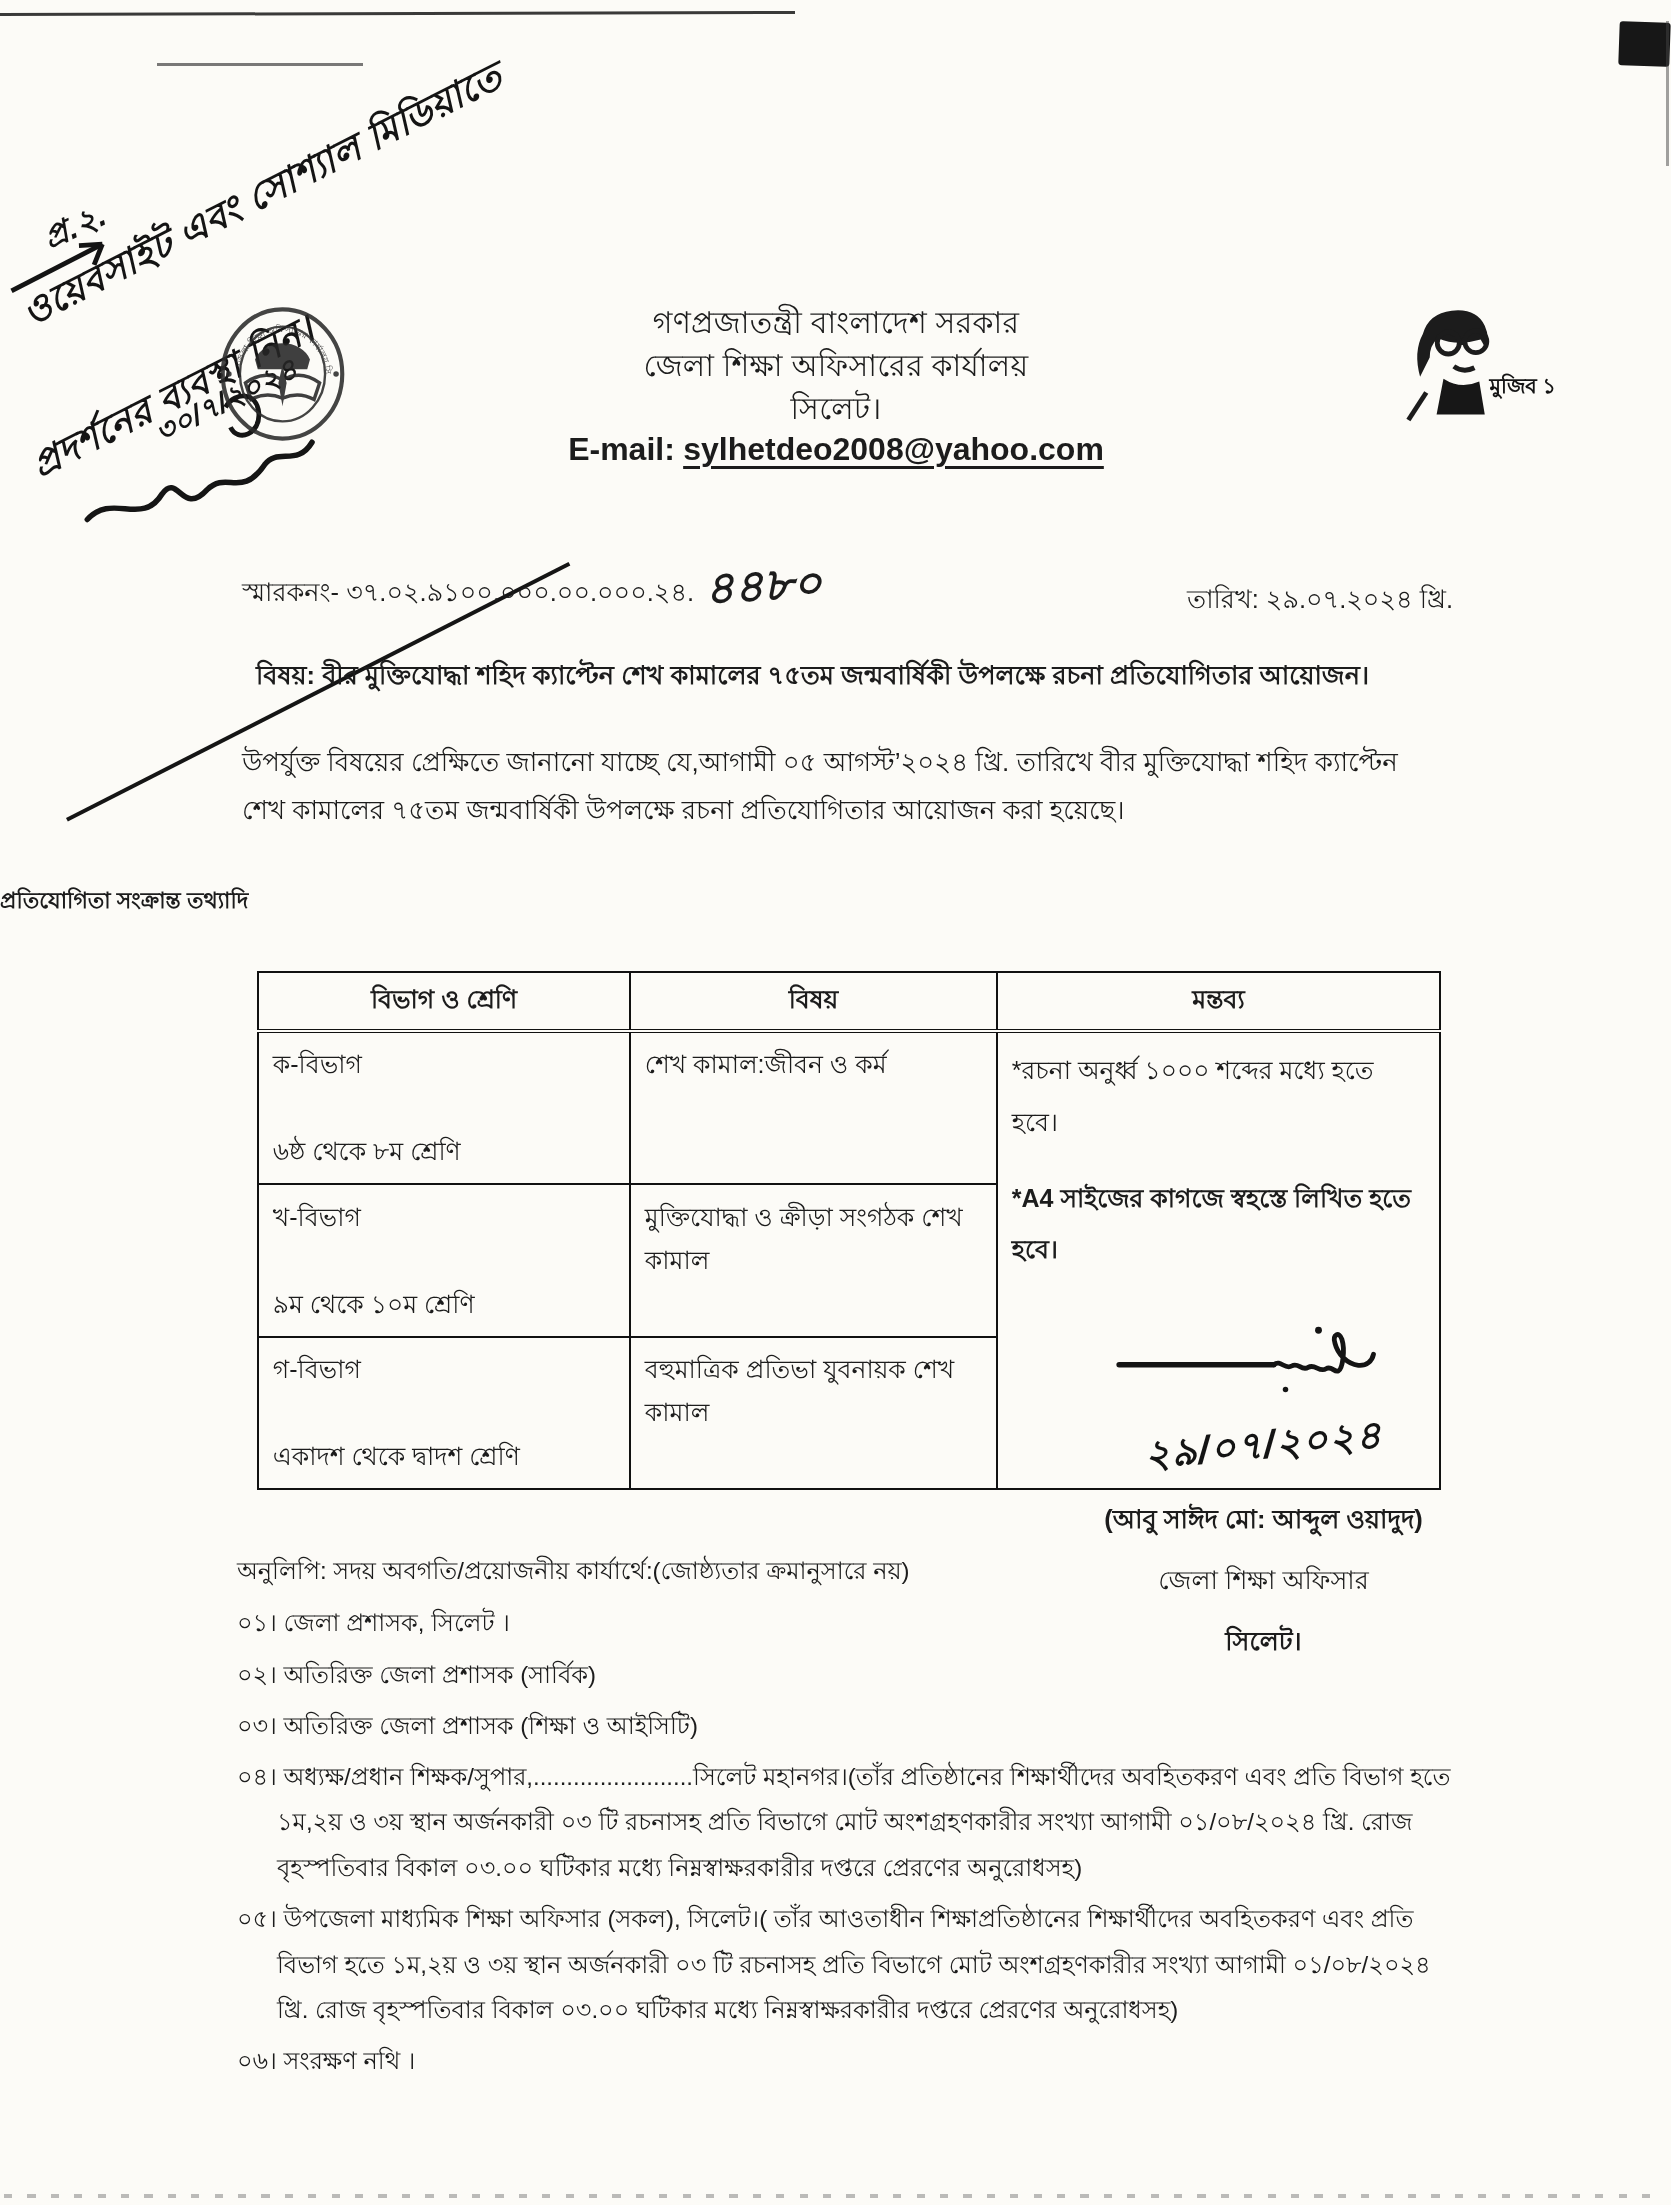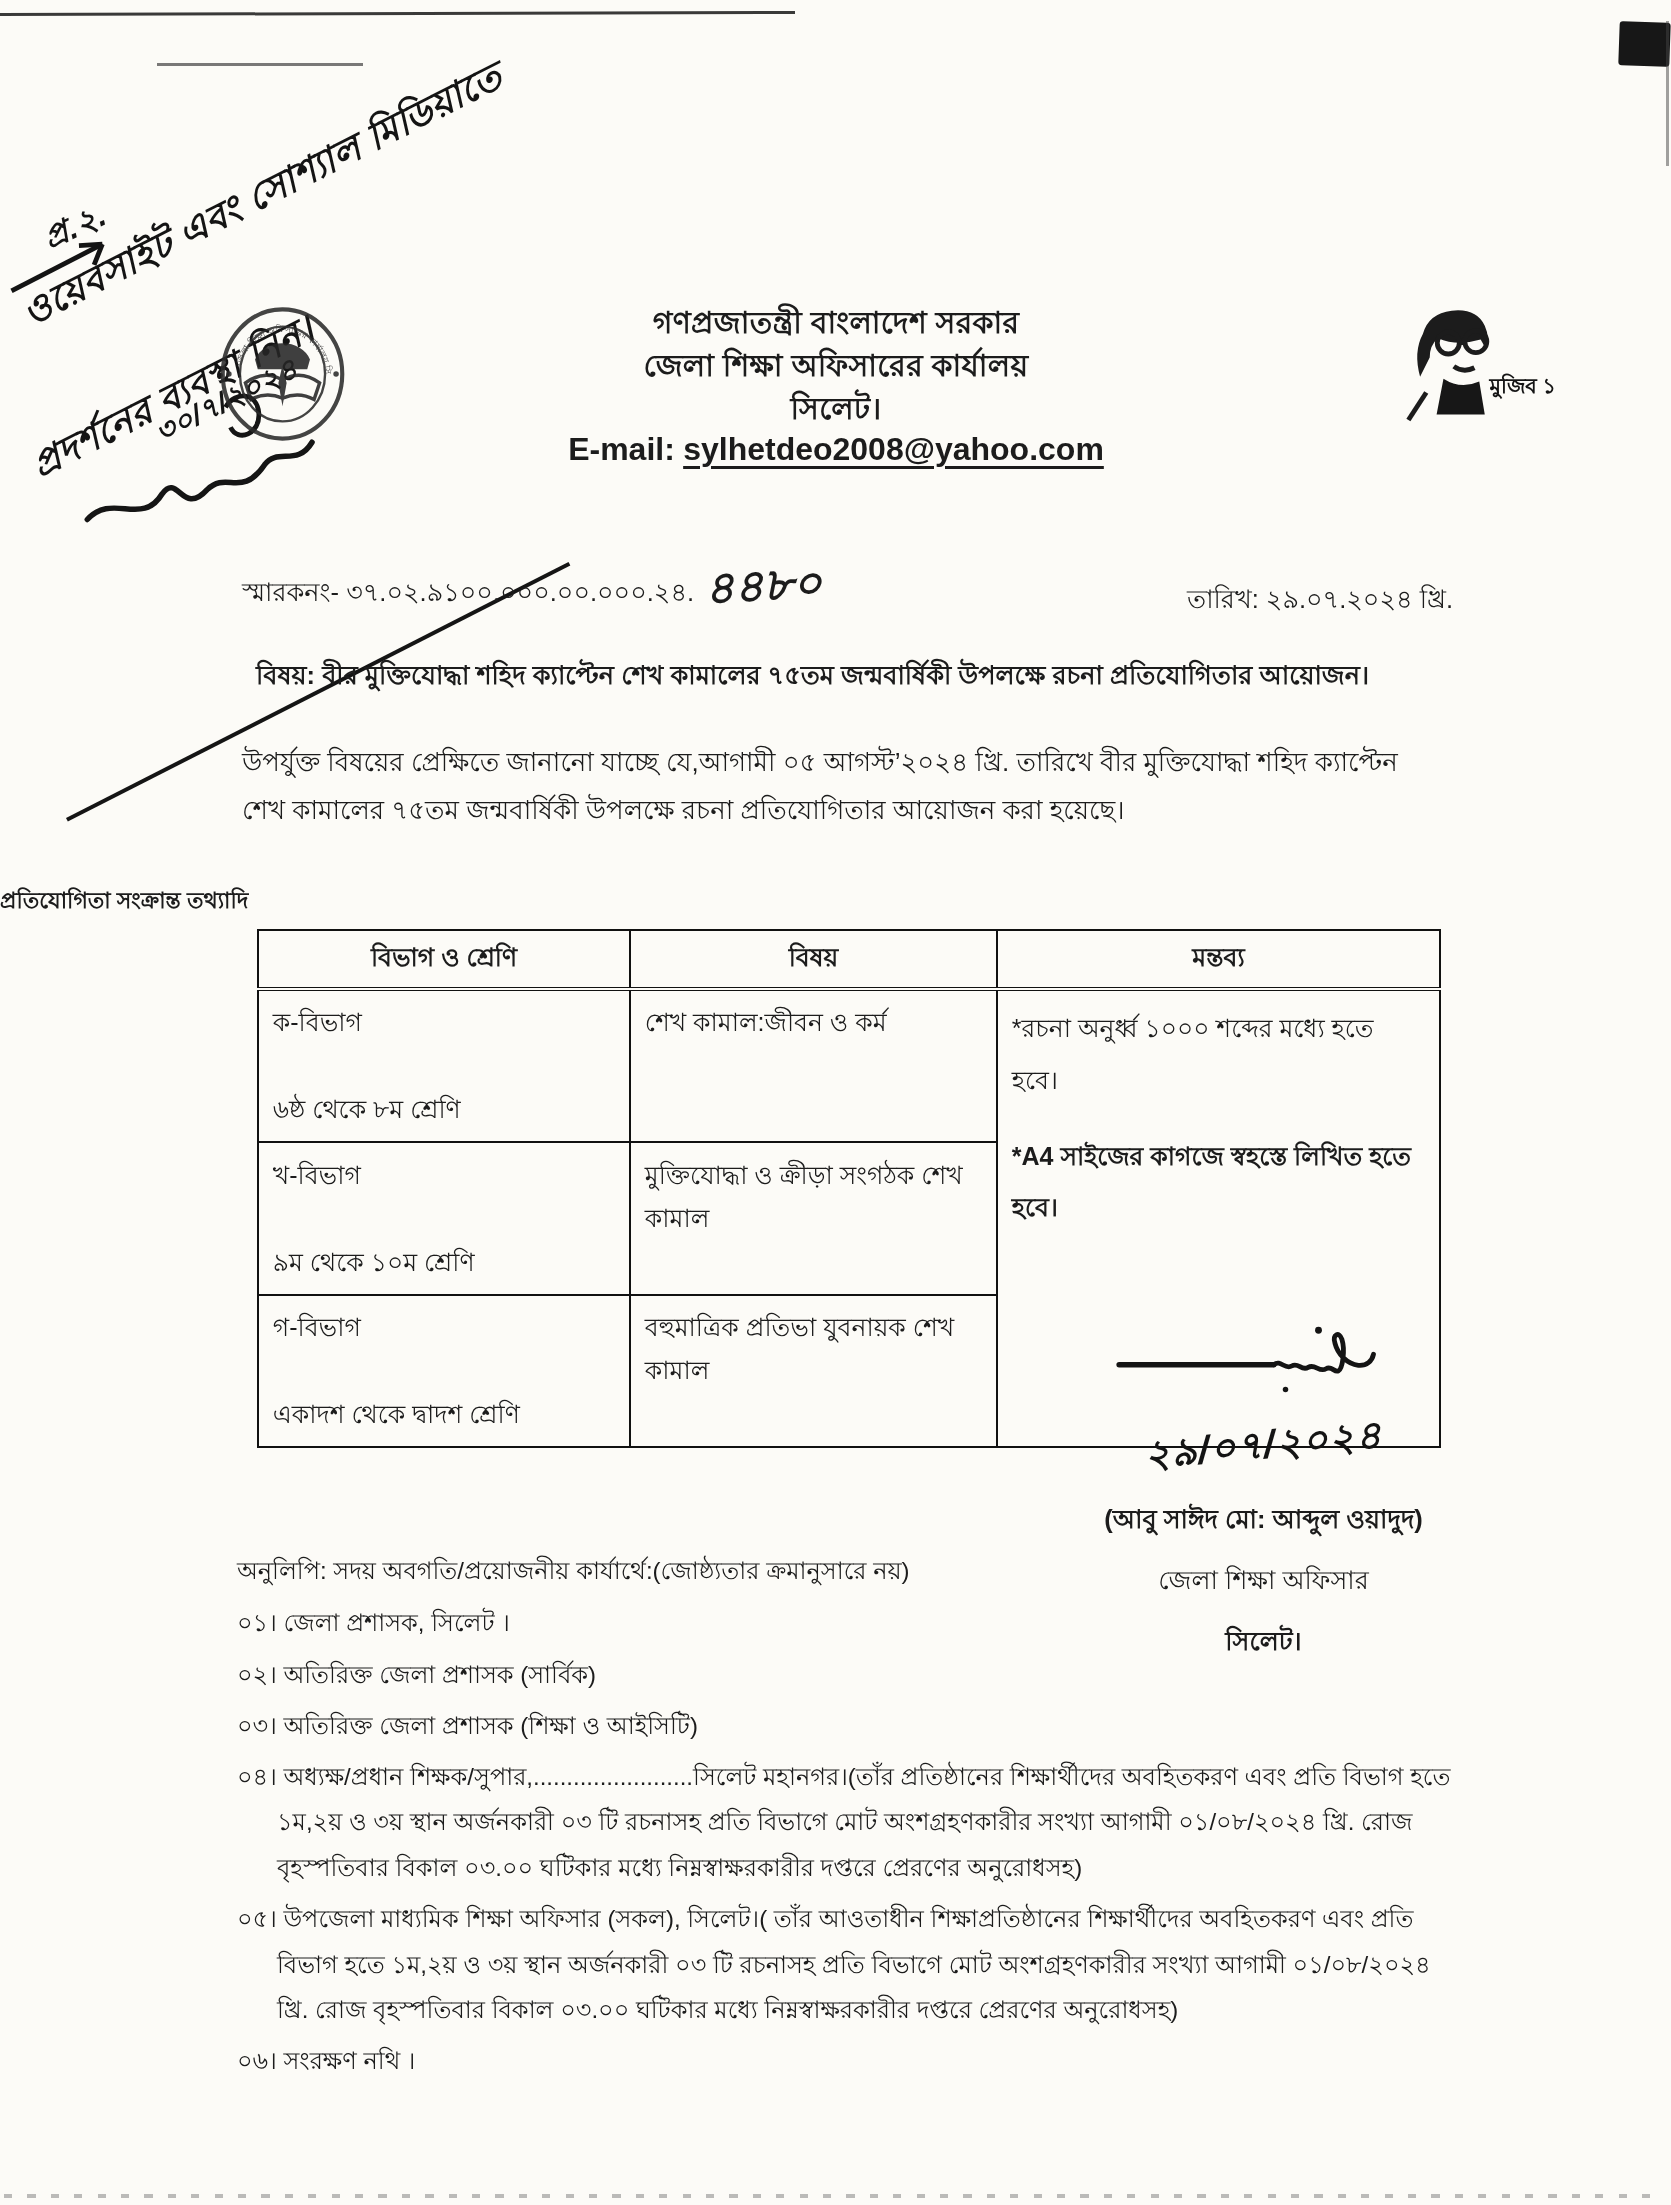--- a/index.html
+++ b/index.html
@@ -25,36 +25,36 @@
   .note-main{position:absolute;left:12.4px;top:289px;width:867px;font-size:37px;transform:rotate(-27deg);transform-origin:0 0;white-space:nowrap;}
   .note-sub{position:absolute;left:20.6px;top:441px;width:619px;font-size:37px;transform:rotate(-27deg);transform-origin:0 0;white-space:nowrap;}
   .note-underline{position:absolute;left:66px;top:818px;width:564px;height:4.1px;background:#151515;transform:rotate(-27deg);transform-origin:0 0;}
   .note-arrow{position:absolute;left:5.5px;top:222px;width:117px;height:76px;}
   .hw-sign-tl{position:absolute;left:66px;top:385px;width:289px;height:151px;transform:rotate(-14deg);}
   .note-date{position:absolute;left:150px;top:377px;font-size:29px;transform:rotate(-26deg);white-space:nowrap;}
   
   .seal{position:absolute;left:219px;top:306px;width:127px;height:136px;opacity:.88;}
   
   .header{position:absolute;left:0;top:301px;width:100%;text-align:center;}
-  .header .h-line{font-weight:700;font-size:30px;line-height:43px;letter-spacing:0.3px;}
+  .header .h-line{font-weight:400;font-size:30px;line-height:43px;letter-spacing:0.3px;}
   .header .h-email{margin-top:1px;font-weight:700;font-size:32px;}
   .header .h-email .addr{text-decoration:underline;text-underline-offset:5.5px;text-decoration-thickness:2.8px;margin-left:8.3px;}
   
   .mujib{position:absolute;left:1385px;top:296px;width:172px;height:138px;}
   
   .memo-row{position:absolute;left:242px;top:551px;width:1211px;display:flex;justify-content:space-between;align-items:flex-end;}
   .memo-label{font-size:25.5px;padding-bottom:6.9px;}
   .memo-hand{font-size:45px;font-weight:700;font-style:italic;transform:rotate(-3deg);margin-left:11px;display:inline-block;}
   .date-label{font-size:25.5px;padding-bottom:9.6px;}
   
   .subject{position:absolute;left:242px;top:655px;width:1203px;font-weight:700;font-size:25.5px;line-height:1.6;margin-left:14px;}
   .body-par{position:absolute;left:242px;top:738px;width:1188px;font-size:26px;line-height:1.85;}
   
   .tbl-title{position:absolute;left:0;top:883px;width:100%;text-align:left;font-weight:700;font-size:22px;}
-  table.info{position:absolute;left:257px;top:929px;width:1181px;border-collapse:collapse;table-layout:fixed;border-radius:6px;}
+  table.info{position:absolute;left:257px;top:971px;width:1181px;border-collapse:collapse;table-layout:fixed;border-radius:6px;}
   table.info col.c1{width:372px;}table.info col.c2{width:367px;}table.info col.c3{width:443px;}
   table.info th{border:2.8px solid #111;border-bottom:4.8px double #111;font-weight:700;font-size:25px;height:54px;text-align:center;vertical-align:middle;}
   table.info td{border:2.8px solid #111;font-size:25px;vertical-align:top;padding:12.4px 15px 6.9px 13.8px;}
   td.cell-div{height:131px;}
   .division{margin:0 0 44px 0;}
   .classes{margin:0;}
   .topic{margin:0;}
   td.remarks{line-height:2.05;}
   .remark1{margin:0;}
   .remark2{margin:25px 0 0 0;font-weight:bold;}

